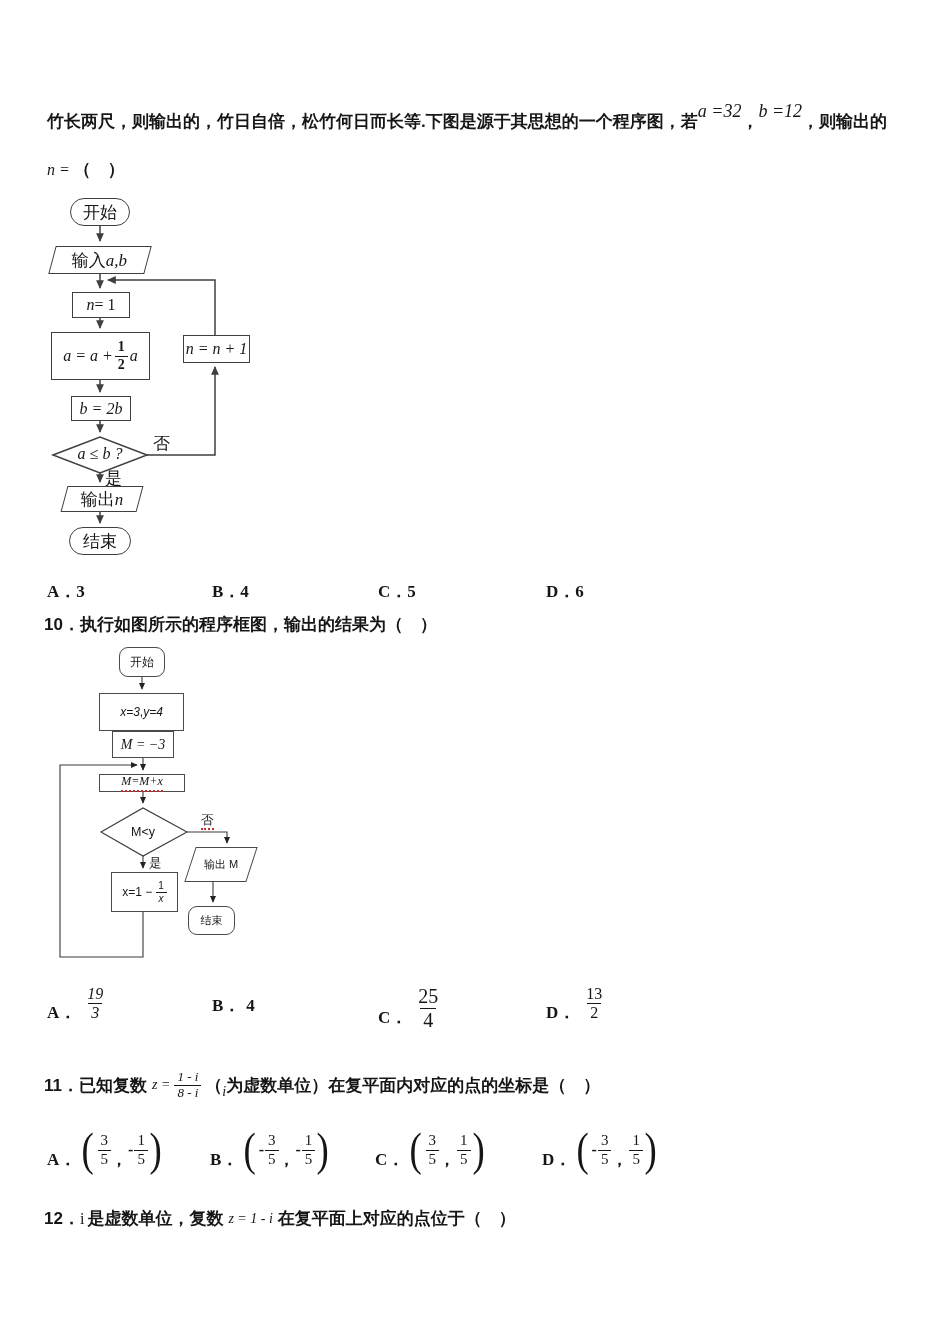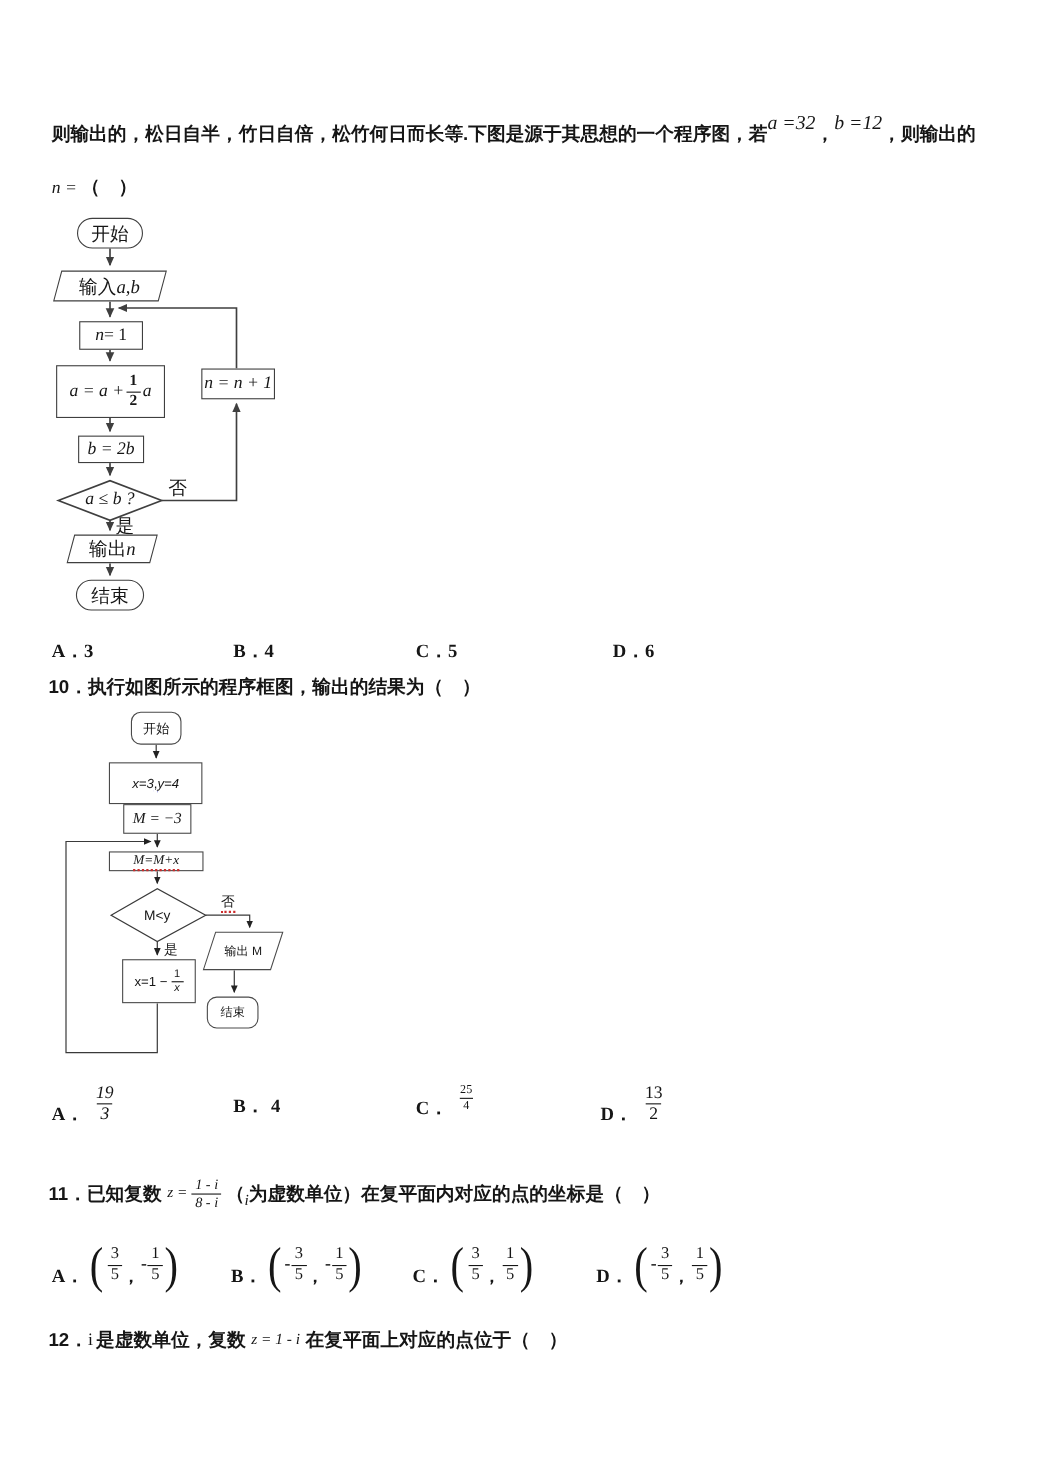--- a/index.html
+++ b/index.html
@@ -79,21 +79,21 @@
       <path d="M143,758 L143,770" marker-end="url(#ah2)"></path>
       <path d="M143,792 L143,803" marker-end="url(#ah2)"></path>
       <path d="M187,832 L227,832 L227,843" marker-end="url(#ah2)"></path>
       <path d="M213,882 L213,902" marker-end="url(#ah2)"></path>
       <path d="M143,856 L143,868" marker-end="url(#ah2)"></path>
       <polygon points="101,832 143,808 187,832 143,856" fill="#ffffff"></polygon>
     </g>
   </svg>
 
   <div class="abs nowrap" style="left:47px;top:101px;">
-    <span class="stem17">则输出的，松日自半，竹日自倍，松竹何日而长等.下图是源于其思想的一个程序图，若</span><span class="raised">a =32</span><span class="stem17">，</span><span class="raised">b =12</span><span class="stem17">，则输出的</span>
+    <span class="stem17">竹长两尺，则输出的，竹日自倍，松竹何日而长等.下图是源于其思想的一个程序图，若</span><span class="raised">a =32</span><span class="stem17">，</span><span class="raised">b =12</span><span class="stem17">，则输出的</span>
   </div>
   <div class="abs" style="left:47px;top:158px;">
     <span class="math" style="font-size:16px;">n =</span>
     <span class="stem17">（　）</span>
   </div>
 
   <div class="fbox round1" style="left:70px;top:198px;width:60px;height:28px;">
     <span class="cjk-l">开始</span>
   </div>
   <div class="fbox para" style="left:52px;top:246px;width:96px;height:28px;">
@@ -124,21 +124,21 @@
     <span class="unskew"><span class="cjk-l">输出</span><span class="math">n</span></span>
   </div>
   <div class="fbox round1" style="left:69px;top:527px;width:62px;height:28px;">
     <span class="cjk-l">结束</span>
   </div>
 
   <div class="abs optrow9" style="left:0;top:580px;width:950px;height:24px;">
     <span class="abs" style="left:47px;"><span>A．</span><span>3</span></span>
     <span class="abs" style="left:212px;"><span>B．</span><span>4</span></span>
     <span class="abs" style="left:378px;"><span>C．</span><span>5</span></span>
-    <span class="abs" style="left:546px;margin-left:11px;"><span>D．</span><span>6</span></span>
+    <span class="abs" style="left:546px;"><span>D．</span><span>6</span></span>
   </div>
 
   <div class="abs nowrap" style="left:44px;top:613px;">
     <span class="stem17">10．</span><span class="stem17">执行如图所示的程序框图，输出的结果为（　）</span>
   </div>
 
   <div class="fbox2 round2" style="left:119px;top:647px;width:46px;height:30px;">
     <span>开始</span>
   </div>
   <div class="fbox2" style="left:99px;top:693px;width:85px;height:38px;">
@@ -174,21 +174,21 @@
         <span class="fracpad">19</span>
         <span class="den fracpad">3</span>
       </span>
     </div>
     <div class="opt" style="left:212px;top:2px;">
       <span class="optlabel shift-dn">B．</span>
       <span class="optlabel shift-dn" style="margin-left:6px;">4</span>
     </div>
     <div class="opt" style="left:378px;top:2px;">
       <span class="optlabel shift-dn">C．</span>
-      <span class="frac" style="font-size:11px;margin-left:8px;">
+      <span class="frac" style="font-size:20px;margin-left:8px;">
         <span class="fracpad">25</span>
         <span class="den fracpad">4</span>
       </span>
     </div>
     <div class="opt" style="left:546px;top:2px;">
       <span class="optlabel shift-dn">D．</span>
       <span class="frac" style="font-size:16px;margin-left:8px;">
         <span class="fracpad">13</span>
         <span class="den fracpad">2</span>
       </span>

